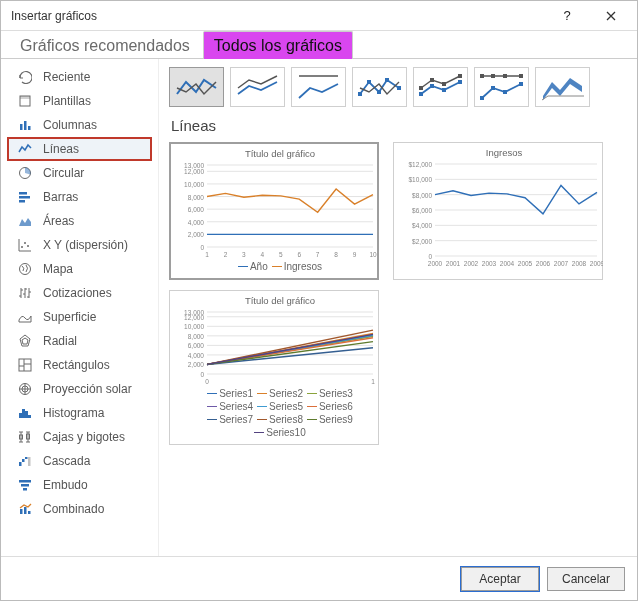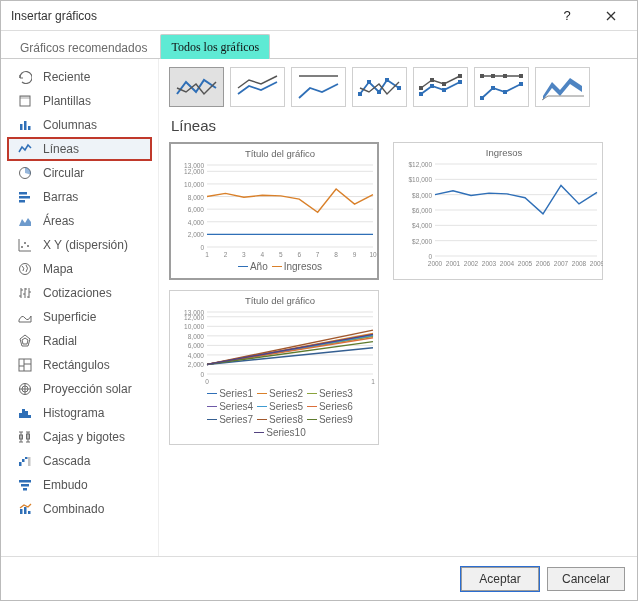--- a/index.html
+++ b/index.html
@@ -37,35 +37,34 @@
   .tabs {
     display: flex;
     align-items: flex-end;
     height: 28px;
     padding: 0 8px;
     border-bottom: 1px solid #ccc;
     gap: 2px;
   }
   .tab {
     padding: 5px 10px 4px 10px;
-    font-size: 12px;
+    font-size: 16px;
     color: #6b6b6b;
     border: 1px solid transparent;
     border-bottom: none;
     background: transparent;
     position: relative;
     top: 1px;
   }
   .tab.active {
     color: #111;
     border-color: #ccc;
-    background: #5eead4;
+    background: #d946ef;
     border-top-left-radius: 2px;
     border-top-right-radius: 2px;
-    font-family: Liberation Serif, serif;
   }
   .content {
     flex: 1;
     display: flex;
     overflow: hidden;
   }
   .sidebar {
     width: 158px;
     border-right: 1px solid #eee;
     padding: 6px 0;

